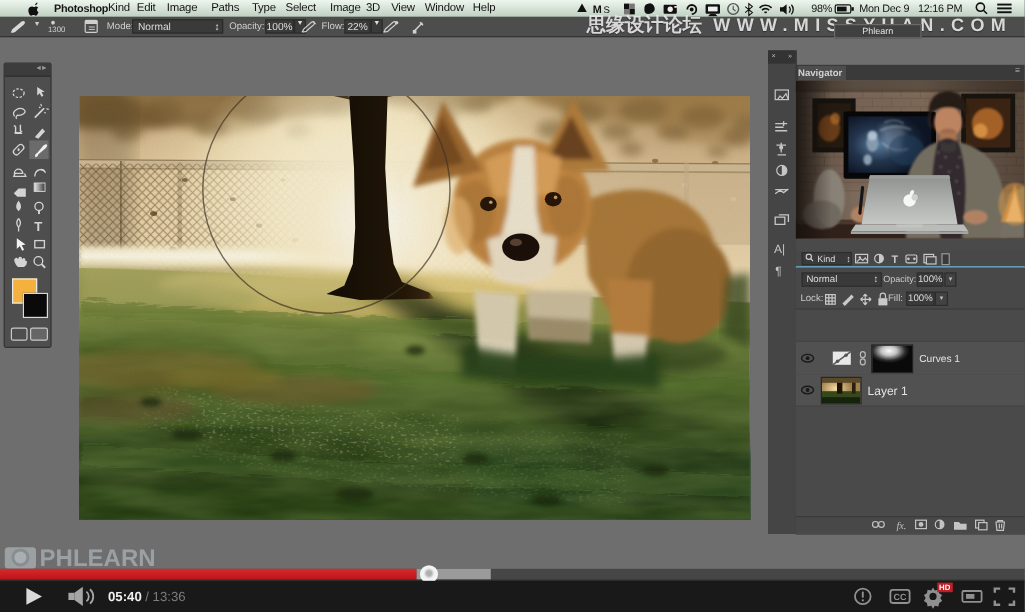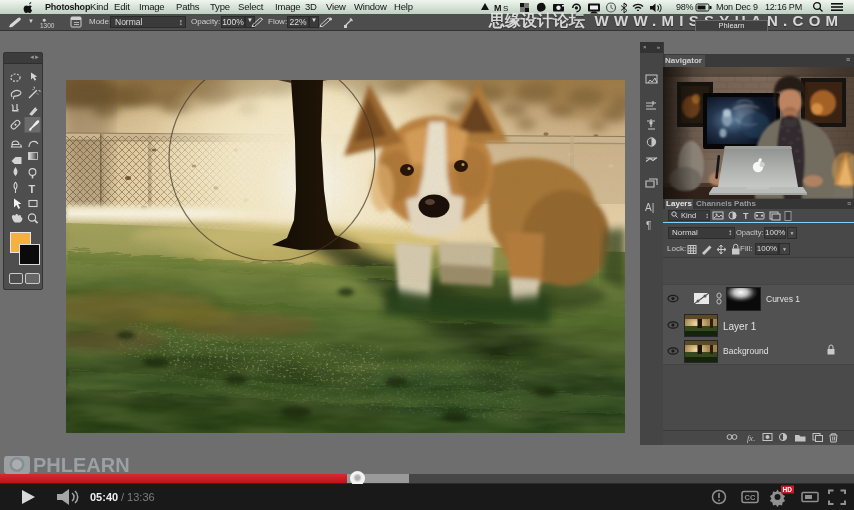--- a/index.html
+++ b/index.html
@@ -586,26 +586,20 @@
     <linearGradient id="vigl" x1="0" y1="0" x2="1" y2="0">
       <stop offset="0" stop-color="#120d09" stop-opacity="0.75"></stop>
       <stop offset="1" stop-color="#120d09" stop-opacity="0"></stop>
     </linearGradient>
     <rect x="0" y="0" width="191" height="10" fill="#1a140e" opacity="0.35"></rect>
   </svg>
   </div>
 
   <div class="abs" id="layers" style="left:663px;top:199px;width:191px;height:246px;background:#4a4a4a;font-size:9px;color:#dedede">
 
-    <div style="position:absolute;left:0;top:0;width:191px;height:10px;background:#353535">
-      <div style="position:absolute;left:2px;top:0;width:28px;height:10px;background:#4d4d4d;color:#e8e8e8;font-size:8px;font-weight:bold;text-align:center;line-height:10px">Layers</div>
-      <div style="position:absolute;left:33px;top:0;width:34px;height:10px;color:#989898;font-size:8px;font-weight:bold;text-align:center;line-height:10px">Channels</div>
-      <div style="position:absolute;left:70px;top:0;width:24px;height:10px;color:#989898;font-size:8px;font-weight:bold;text-align:center;line-height:10px">Paths</div>
-      <div style="position:absolute;right:3px;top:1px;color:#aaa;font-size:7px">≡</div>
-    </div>
 
     <div style="position:absolute;left:0;top:10px;width:191px;height:13px;background:#484848;border-bottom:1px solid #7dd3fc">
       <div style="position:absolute;left:5px;top:1px;width:38px;height:9px;background:#3a3a3a;border:1px solid #2d2d2d;color:#ddd;font-size:7.5px;line-height:9px;padding-left:2px"><svg width="8" height="8" style="vertical-align:-1px">
             <circle cx="3" cy="3" r="2.2" fill="none" stroke="#ccc"></circle>
             <path d="M4.6,4.6 l2,2" stroke="#ccc"></path>
           </svg> Kind <span style="float:right">↕</span></div>
       <svg width="140" height="13" style="position:absolute;left:48px;top:0">
         <g stroke="#c9c9c9" fill="none" stroke-width="1">
           <rect x="2" y="3" width="10" height="7"></rect>
             <circle cx="5.5" cy="5.5" r="1" fill="#c9c9c9" stroke="none"></circle>
@@ -680,42 +674,20 @@
           <rect width="32" height="21" fill="url(#tg1)"></rect>
           <rect x="0" y="11" width="32" height="10" fill="#35481c"></rect>
           <rect x="12.5" y="0" width="4.5" height="13" fill="#1c1206"></rect>
           <rect x="25" y="2" width="3" height="11" fill="#2c1e0c"></rect>
           <rect x="0" y="0" width="32" height="4" fill="#5a4a28"></rect>
           <rect x="0" y="16" width="32" height="5" fill="#16230c"></rect>
         </svg>
       </div>
       <span style="position:absolute;left:60px;top:9px;font-size:10px;color:#e2e2e2">Layer 1</span>
     </div>
-    <div style="position:absolute;left:0;top:139px;width:191px;height:26px;background:#515151;border-bottom:1px solid #434343">
-      <svg width="14" height="26" style="position:absolute;left:3px;top:0">
-          <ellipse cx="7" cy="13" rx="5" ry="3.2" fill="none" stroke="#1a1a1a" stroke-width="1.2"></ellipse>
-          <circle cx="7" cy="13" r="1.6" fill="#1a1a1a"></circle>
-        </svg>
-      <div style="position:absolute;left:21px;top:2px;width:32px;height:21px;border:1px solid #262626">
-        <svg width="32" height="21" viewBox="0 0 32 21">
-          <rect width="32" height="21" fill="#a0824e"></rect>
-          <rect width="32" height="21" fill="url(#tg1)"></rect>
-          <rect x="0" y="11" width="32" height="10" fill="#35481c"></rect>
-          <rect x="12.5" y="0" width="4.5" height="13" fill="#1c1206"></rect>
-          <rect x="25" y="2" width="3" height="11" fill="#2c1e0c"></rect>
-          <rect x="0" y="0" width="32" height="4" fill="#5a4a28"></rect>
-          <rect x="0" y="16" width="32" height="5" fill="#16230c"></rect>
-        </svg>
-      </div>
-      <span style="position:absolute;left:60px;top:8px;font-size:8.5px;color:#e2e2e2">Background</span>
-      <svg width="10" height="26" style="position:absolute;left:163px;top:0">
-          <rect x="1.5" y="11" width="7" height="5.5" fill="#c9c9c9"></rect>
-          <path d="M3,11 v-2 a2,2 0 0 1 4,0 v2" stroke="#c9c9c9" fill="none"></path>
-        </svg>
-    </div>
 
     <div style="position:absolute;left:0;top:231px;width:191px;height:12px;background:#484848;border-top:1px solid #3a3a3a">
       <svg width="191" height="12">
         <g stroke="#c3c3c3" fill="none" stroke-width="1">
           <circle cx="66.5" cy="6" r="2.4"></circle>
             <circle cx="71.5" cy="6" r="2.4"></circle>
           <text x="84" y="9.5" font-size="8.5" font-style="italic" fill="#c3c3c3" stroke="none" font-family="Liberation Serif">fx.</text>
           <rect x="100" y="2.5" width="9" height="7"></rect>
             <circle cx="104.5" cy="6" r="2" fill="#c3c3c3" stroke="none"></circle>
           <circle cx="120" cy="6" r="3.6"></circle>

